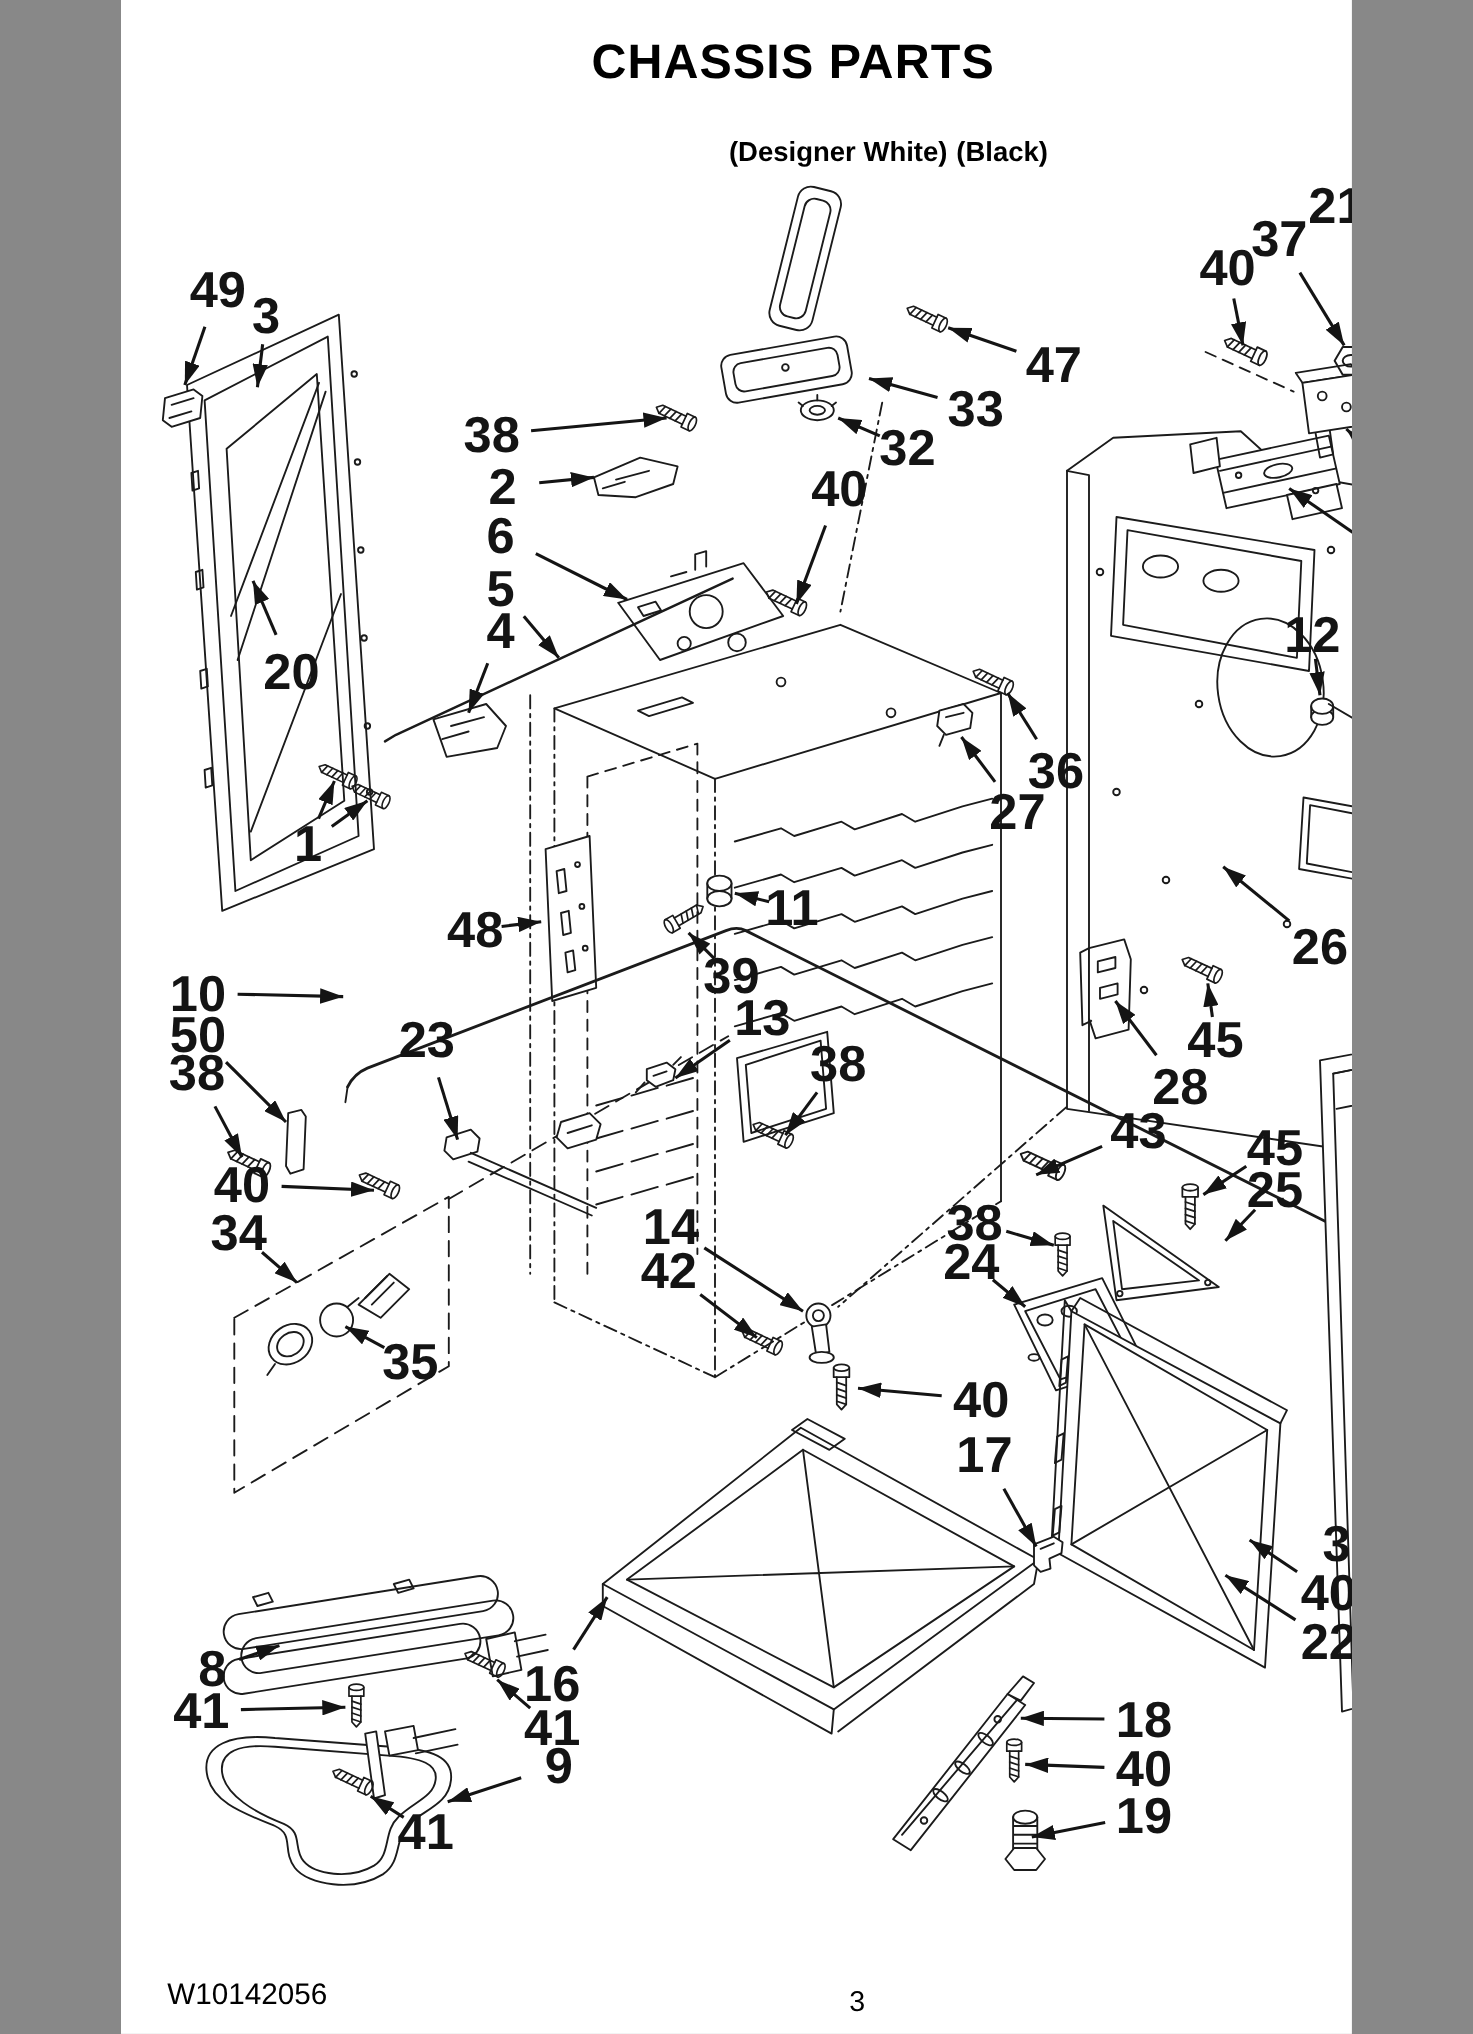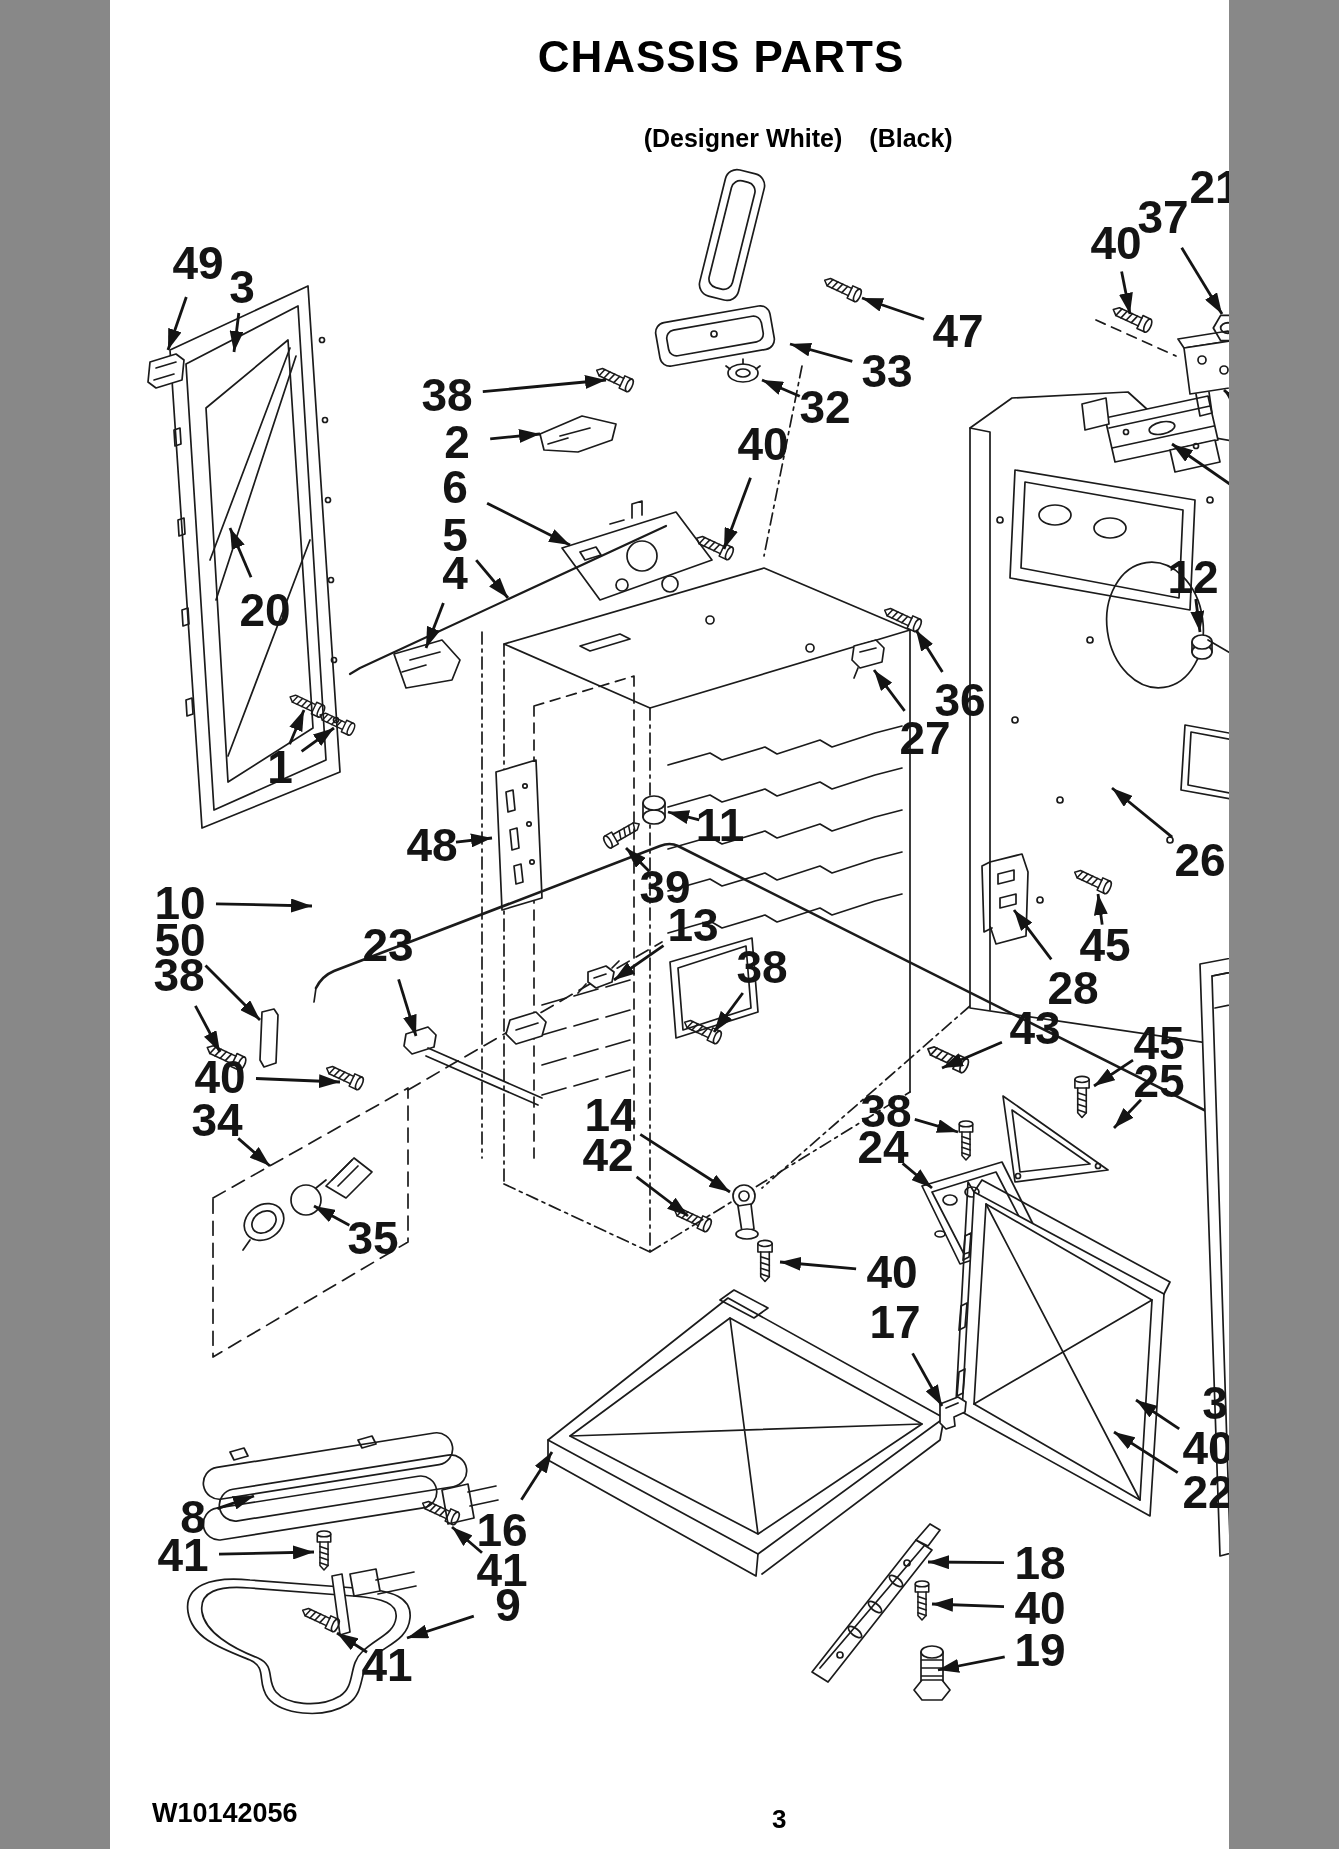--- a/index.html
+++ b/index.html
@@ -2,22 +2,22 @@
 <html><head>
 <meta charset="utf-8">
 <style>
   html,body{margin:0;padding:0;background:#888;}
   .page{position:relative;width:1119px;height:1849px;background:#ffffff;overflow:hidden;
         font-family:"Liberation Sans",sans-serif;color:#000;margin:0 auto;}
   .hdr{position:absolute;white-space:nowrap;}
   .title{top:32px;left:0;width:1222px;text-align:center;font-size:44px;font-weight:700;letter-spacing:1px;}
   .model{top:88px;left:0;width:1280px;text-align:center;font-size:26px;font-weight:700;}
   .finish{top:124px;font-size:25px;font-weight:700;transform:translateX(-50%);}
-  .fl{left:633px;} .fr{left:801px;}
-  .ftr{position:absolute;font-weight:700;}
+  .fl{left:652px;} .fr{left:801px;}
+  .ftr{position:absolute;font-weight:400;}
   .doc{left:42px;top:1798px;font-size:27px;}
   .pg{left:662px;top:1804px;font-size:26px;}
   svg.diagram{position:absolute;left:0;top:0;}
   .ln{stroke:#1b1b1b;fill:none;stroke-width:1.7;stroke-linejoin:round;stroke-linecap:round;}
   .fw{fill:#ffffff;}
   .thick{stroke-width:2.6;}
   .med{stroke-width:2.2;}
   .dd{stroke-dasharray:12 5 3 5;}
   .dsh{stroke-dasharray:10 7;}
   .dshl{stroke-dasharray:14 8;}

